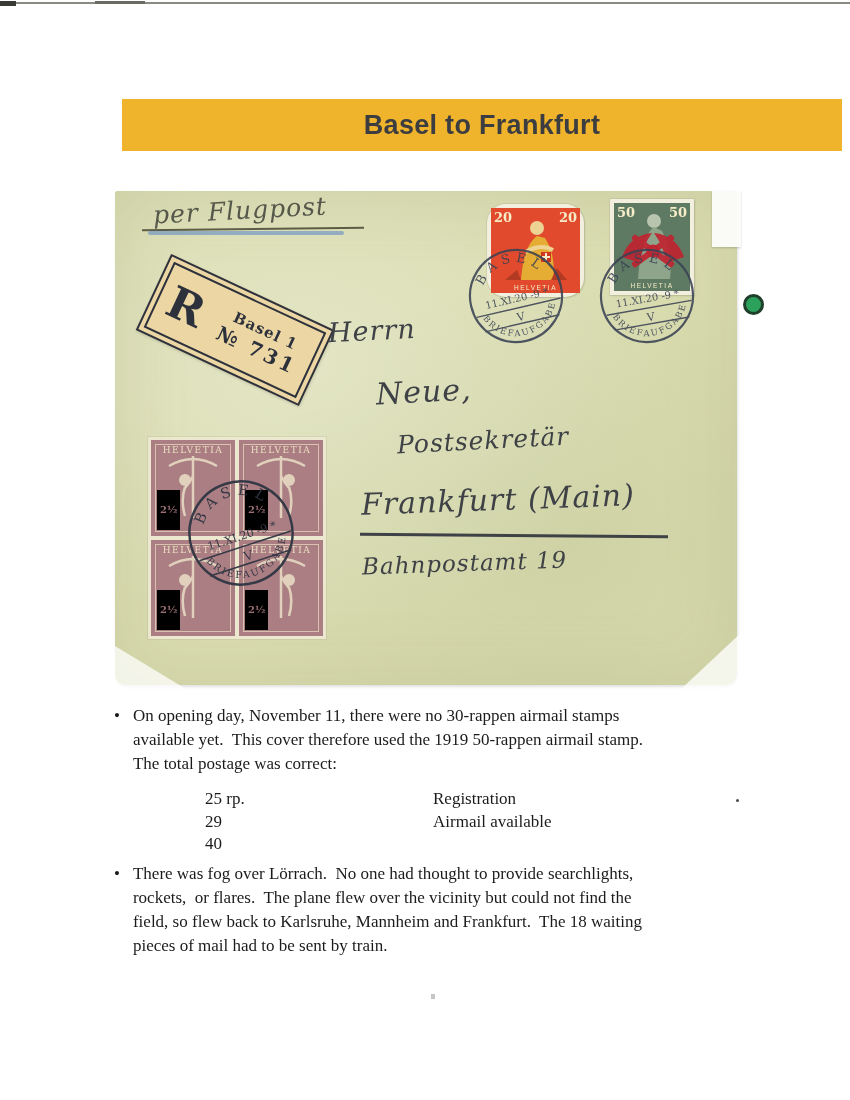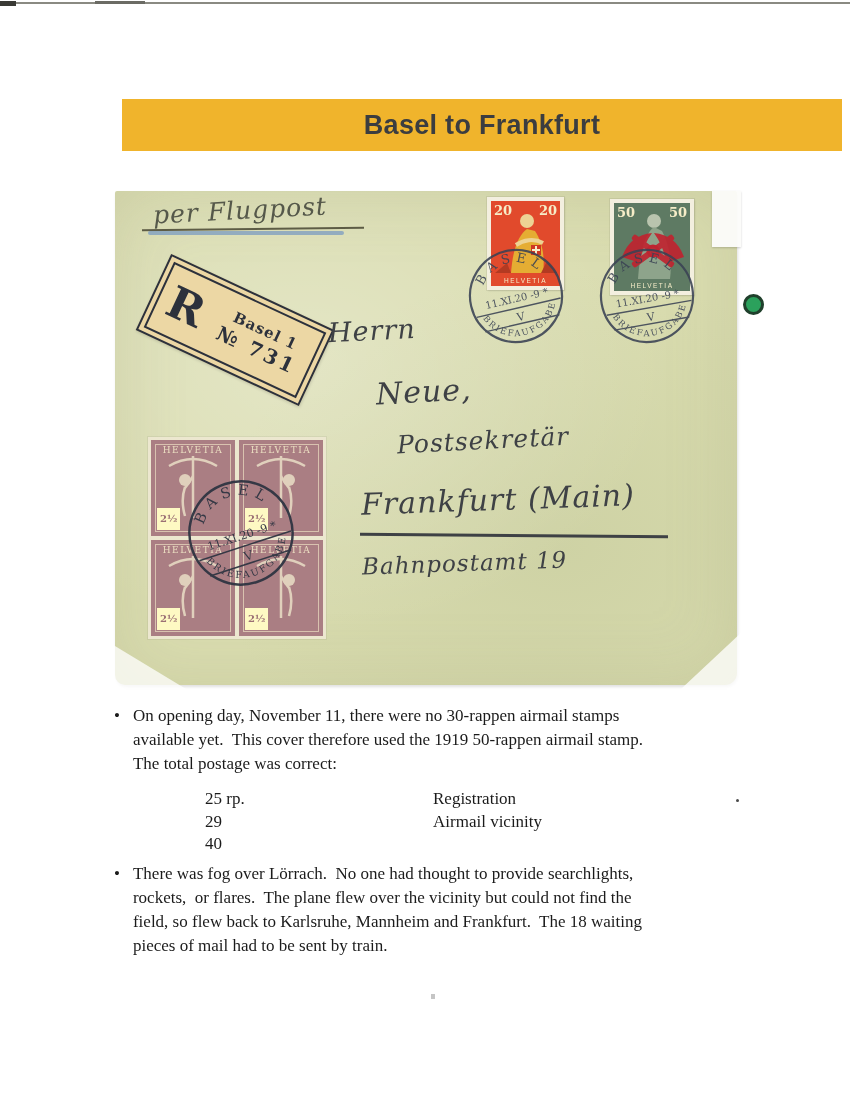--- a/index.html
+++ b/index.html
@@ -40,41 +40,41 @@
   .reg-inner{width:100%;height:100%;border:2px solid #2c313c;box-sizing:border-box;display:flex;
              align-items:center;font-family:"DejaVu Serif",serif;color:#2c313c;}
   .reg-r{font-size:44px;font-weight:bold;width:34%;text-align:center;line-height:1;}
   .reg-right{flex:1;text-align:center;}
   .reg-line1{font-size:15px;font-weight:bold;letter-spacing:1px;}
   .reg-line2{font-size:20px;font-weight:bold;letter-spacing:3px;}
 
   
   .stamp{position:absolute;background:#f3efdf;padding:4px;box-sizing:border-box;
          box-shadow:0 0 0 1px rgba(0,0,0,.06),1px 1px 2px rgba(0,0,0,.1);}
-  .stamp20{left:372px;top:6px;width:77px;height:93px;}
+  .stamp20{left:372px;top:13px;width:97px;height:93px;border-radius:19px;}
   .stamp50{left:495px;top:8px;width:84px;height:96px;}
   .stamp-inner{position:relative;width:100%;height:100%;}
   .stamp20 .stamp-inner{background:#e14a2c;}
   .stamp50 .stamp-inner{background:#5e7a63;}
   .num{position:absolute;top:2px;font:bold 13px "DejaVu Serif",serif;color:#f6edc8;}
   .num.l{left:3px;} .num.r{right:3px;}
   .helv{position:absolute;bottom:2px;width:100%;text-align:center;font-size:6.5px;letter-spacing:1.5px;
         color:#f6edc8;font-family:"Liberation Sans",sans-serif;}
   .fig{position:absolute;left:0;top:0;width:100%;height:100%;}
 
   
   .block{position:absolute;left:33px;top:246px;display:grid;grid-template-columns:84px 84px;
          grid-auto-rows:96px;gap:4px;background:#ece7cf;padding:3px;
          box-shadow:0 0 0 1px rgba(0,0,0,.05);}
   .b-stamp{position:relative;background:#aa7e83;overflow:hidden;}
   .b-frame{position:absolute;left:4px;top:4px;right:4px;bottom:4px;border:1px solid rgba(236,223,194,.7);}
   .bs-helv{position:absolute;top:5px;width:100%;text-align:center;font-family:"DejaVu Serif",serif;
            font-size:9px;letter-spacing:1.5px;color:#ecdfc2;}
-  .bs-val{position:absolute;left:6px;bottom:6px;background:#fef9c3;color:#9b6f74;
-          font:bold 10px "DejaVu Serif",serif;padding:4px 3px;line-height:14px;}
+  .bs-val{position:absolute;left:6px;bottom:6px;background:#000000;color:#9b6f74;
+          font:bold 10px "DejaVu Serif",serif;padding:13px 3px;line-height:14px;}
 
   
   .postmark{position:absolute;width:116px;height:116px;opacity:.88;}
   .pm-a{left:343px;top:47px;transform:rotate(-13deg);}
   .pm-b{left:474px;top:47px;transform:rotate(-10deg);}
   .pm-c{left:68px;top:284px;transform:rotate(-18deg) scale(1.12);opacity:.95;}
   .postmark text{font-family:"DejaVu Serif",serif;}
 
   
   .mount-tr{position:absolute;left:597px;top:0;width:29px;height:56px;background:rgba(252,252,250,.95);
@@ -288,21 +288,21 @@
     <span class="glyph">•</span>
     <div class="btext">On opening day, November 11, there were no 30-rappen airmail stamps
 available yet.  This cover therefore used the 1919 50-rappen airmail stamp.
 The total postage was correct:</div>
   </div>
 
   <div class="postage-table">
     <div>25 rp.</div>
     <div>Registration</div>
     <div>29</div>
-    <div>Airmail vicinity</div>
+    <div>Airmail available</div>
     <div>40</div>
   </div>
 
   <div class="bullet-row b2">
     <span class="glyph">•</span>
     <div class="btext">There was fog over Lörrach.  No one had thought to provide searchlights,
 rockets,  or flares.  The plane flew over the vicinity but could not find the
 field, so flew back to Karlsruhe, Mannheim and Frankfurt.  The 18 waiting
 pieces of mail had to be sent by train.</div>
   </div>

